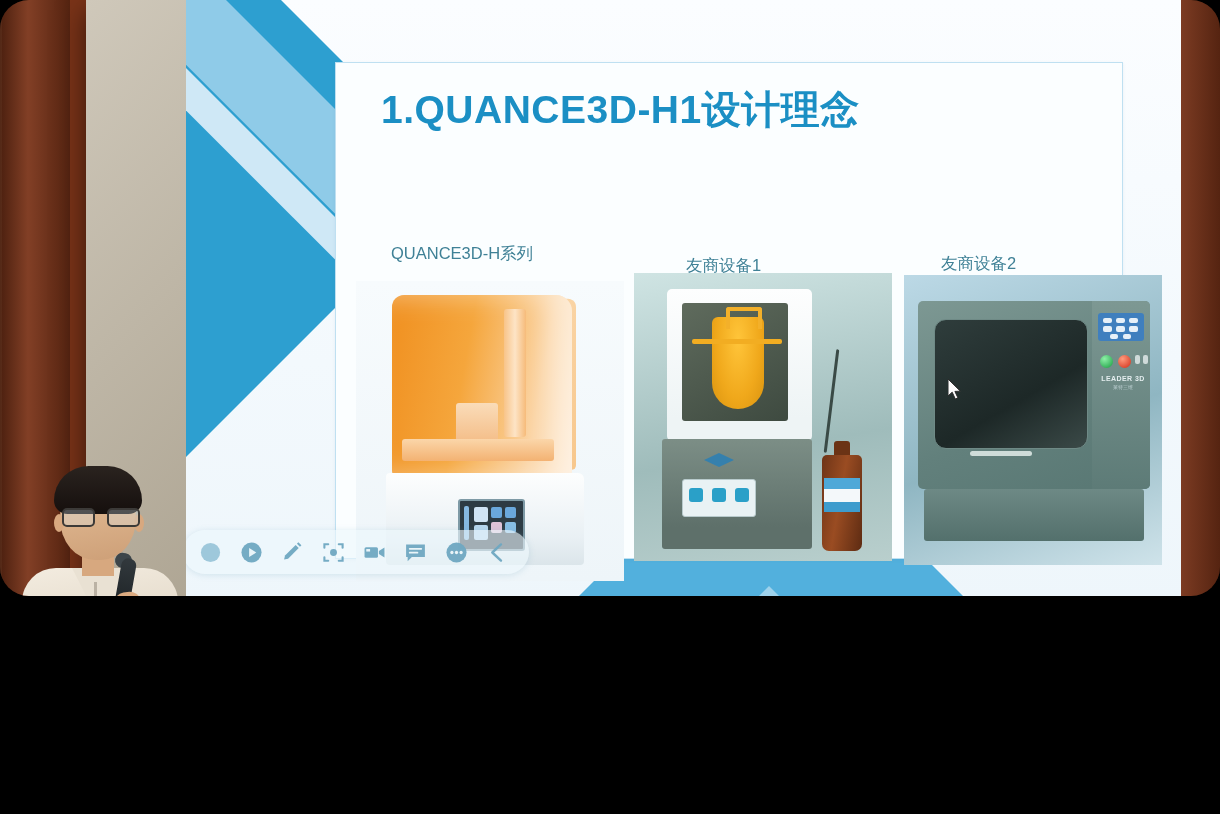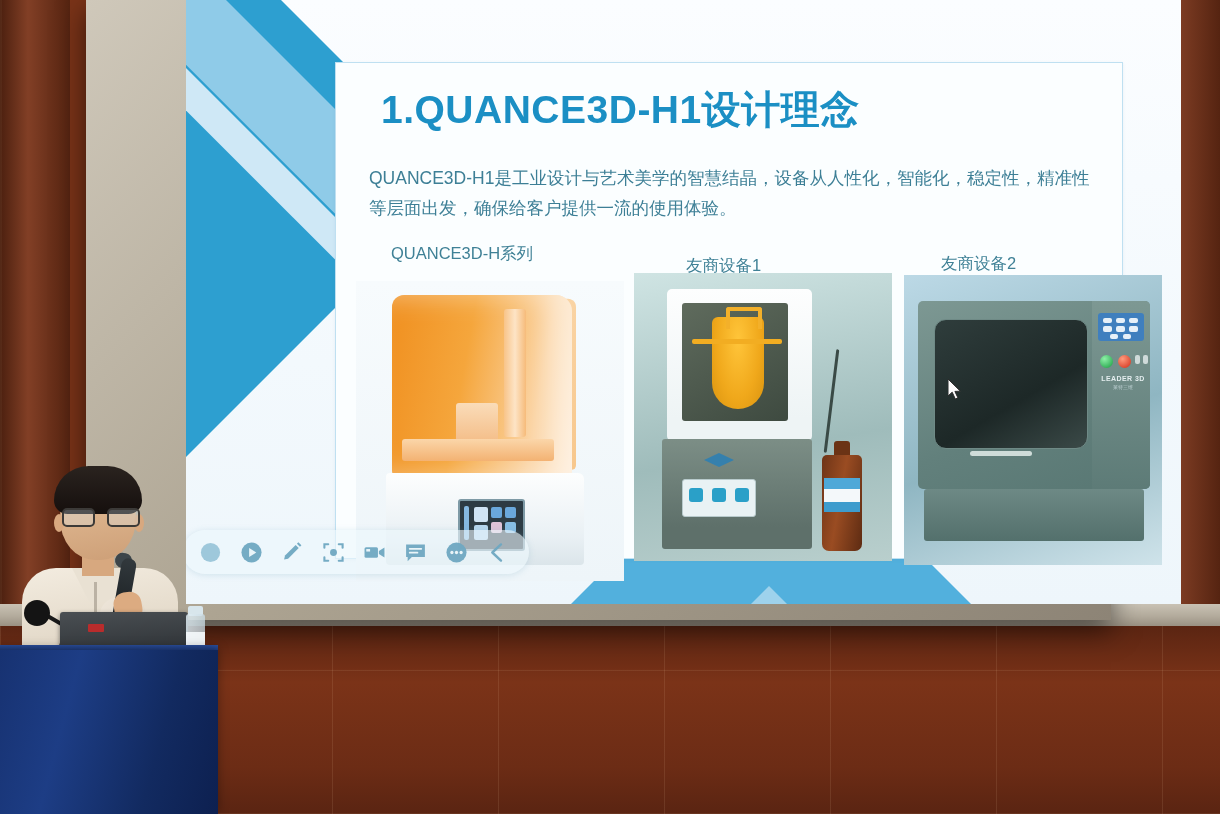--- a/index.html
+++ b/index.html
@@ -1,19 +1,19 @@
 <!DOCTYPE html>
 <html><head>
 <meta charset="utf-8">
 <style>
   html,body{margin:0;padding:0;background:#000;}
   body{width:1220px;height:814px;overflow:hidden;font-family:"Liberation Sans","DejaVu Sans",sans-serif;}
 
-  #scene{position:relative;width:1220px;height:814px;overflow:hidden;
-         background:linear-gradient(100deg,#5c2413 0%,#7a3218 12%,#6d2c15 22%,#803a1c 35%,#séc 35%,#8a4020 50%,#6e2d16 70%,#803a1d 88%,#5e2614 100%);}
+  #scene{position:relative;width:1220px;height:596px;overflow:hidden;
+         background:linear-gradient(100deg,#5c2413 0%,#7a3218 12%,#6d2c15 22%,#803a1c 35%,#séc 35%,#8a4020 50%,#6e2d16 70%,#803a1d 88%,#5e2614 100%);border-radius:29px;}
 
   
   .wood{position:absolute;inset:0;
         background:
           repeating-linear-gradient(90deg, rgba(0,0,0,0.10) 0px, rgba(0,0,0,0.0) 2px, rgba(255,255,255,0.02) 40px, rgba(0,0,0,0.07) 80px),
           linear-gradient(93deg,#5a2412 0%,#7c3318 10%,#89401f 26%,#6f2d15 44%,#8a4322 62%,#702e16 80%,#reserved 80%,#5d2513 100%);
         background-color:#7a3318;}
   .wood-seam{position:absolute;background:rgba(255,210,170,0.09);}
   .pillar{position:absolute;top:0;bottom:0;
           background:linear-gradient(90deg,rgba(0,0,0,0.38),rgba(255,255,255,0.06) 40%,rgba(0,0,0,0.30));}
@@ -165,21 +165,20 @@
 
       <div class="diag diag-tl1"></div>
       <div class="diag diag-tl2"></div>
       <div class="diag diag-tl3"></div>
       <div class="diag diag-br1"></div>
       <div class="diag diag-br2"></div>
 
       <div class="card">
 
         <div class="slide-title">1.QUANCE3D-H1设计理念</div>
-        <div class="slide-body">QUANCE3D-H1是工业设计与艺术美学的智慧结晶，设备从人性化，智能化，稳定性，精准性等层面出发，确保给客户提供一流的使用体验。</div>
 
         <div class="caption cap1">QUANCE3D-H系列</div>
         <div class="caption cap2">友商设备1</div>
         <div class="caption cap3">友商设备2</div>
 
         <div class="photo p1">
           <div class="pr1-hood-side"></div>
           <div class="pr1-hood"></div>
           <div class="pr1-rail"></div>
           <div class="pr1-head"></div>

